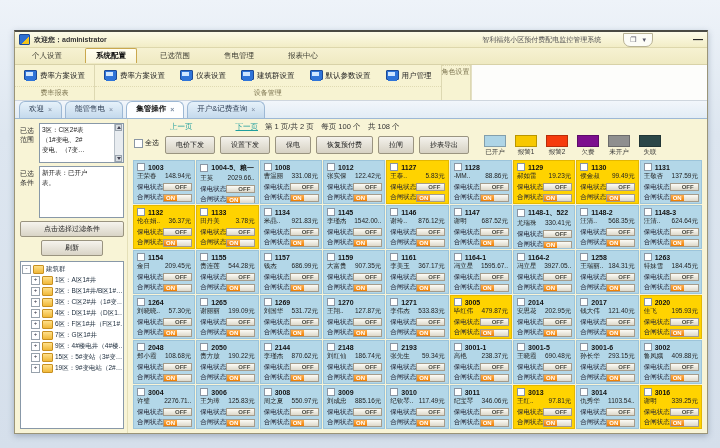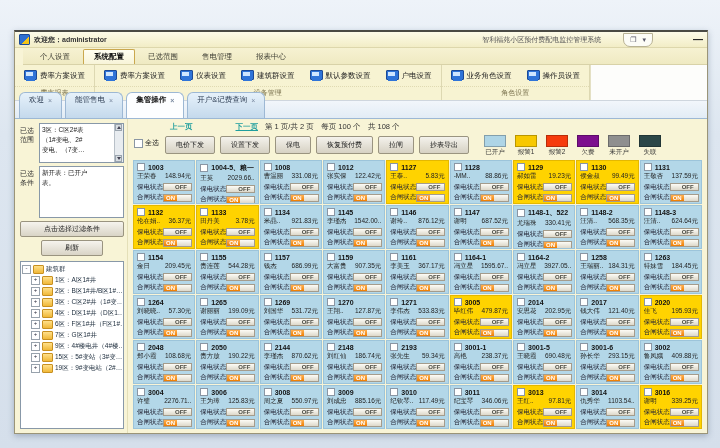--- a/index.html
+++ b/index.html
@@ -21,22 +21,22 @@
     padding:0 4px;gap:4px;}
   .appicon{width:9px;height:9px;background:linear-gradient(135deg,#2f6fd0 60%,#f5c518 60%);
     border:1px solid #1c4a96;border-radius:1px;}
   .welcome{font-size:7px;color:#333;font-weight:bold;}
   .win-title{font-size:7px;color:#555;margin-left:auto;letter-spacing:0;}
   .ctrl-pill{margin-left:18px;margin-right:36px;background:#fcfcf6;border:1px solid #b8b294;
     border-radius:0 0 7px 7px;padding:0 6px;display:flex;gap:6px;height:12px;align-items:center;}
   .ctrl-glyph{font-size:7px;color:#556;line-height:1;cursor:default;}
   .min-btn{font-size:10px;font-weight:bold;color:#222;line-height:6px;}
   
-  .menubar{height:16px;flex:0 0 16px;display:flex;align-items:center;
-    background:linear-gradient(#f6f2d2,#efeac2);border-bottom:1px solid #d8d2a8;padding:0 6px;gap:2px;margin-left:8px;}
+  .menubar{height:16px;flex:0 0 16px;display:flex;align-items:flex-start;
+    background:linear-gradient(#f6f2d2,#efeac2);border-bottom:1px solid #d8d2a8;padding:0 6px;gap:12px;}
   .mtab{font-size:7.5px;color:#3a3a30;padding:2px 10px 2px;border:1px solid transparent;border-bottom:none;}
   .mtab.active{background:linear-gradient(#fffef2,#f8f4d8);border-color:#caa84e;
     border-radius:2px 2px 0 0;font-weight:bold;color:#111;}
   
   .ribbon{height:35px;flex:0 0 35px;display:flex;background:#fbfaf2;border-bottom:1px solid #cfd6de;}
   .rgroup{display:flex;flex-direction:column;background:#f7f3d2;border-right:1px solid #ddd8b2;}
   .rbtns{flex:1;display:flex;align-items:center;padding:1px 5px;gap:7px;}
   .rbtn{display:flex;align-items:flex-end;gap:3px;padding:2px 3px;border:1px solid transparent;border-radius:2px;}
   .mon{width:13px;height:11px;position:relative;flex:0 0 13px;}
   .mon .scr{position:absolute;left:0;top:0;width:11px;height:8px;background:#2f74d8;
@@ -44,21 +44,21 @@
   .mon .scr i{position:absolute;left:1px;top:1px;width:7px;height:4px;background:#cfe6ff;display:block;}
   .mon .base{position:absolute;left:2px;bottom:0;width:9px;height:2px;background:#2f74d8;}
   .rlabel{font-size:7.5px;color:#222;white-space:nowrap;}
   .rgname{font-size:7px;color:#7c7450;text-align:center;padding:1px 0 2px;border-top:1px dotted #e0dab2;}
   .ribbon-spacer{flex:1;background:#fdfdfb;border-left:1px solid #e4e0c4;}
   
   .doctabs{height:17px;flex:0 0 17px;background:linear-gradient(#f2f6fb,#e2ecf5);
     border-bottom:1px solid #9db8d4;display:flex;align-items:flex-end;padding:0 4px;gap:3px;}
   .dtab{display:flex;align-items:center;gap:4px;font-size:7.5px;color:#2a3a50;
     background:linear-gradient(#e6f1fa,#c4d9ec);border:1px solid #9db8d4;border-bottom:none;
-    border-radius:6px 6px 0 0;padding:2px 9px 13px;}
+    border-radius:6px 6px 0 0;padding:2px 9px 4px;}
   .dtab.active{background:#fdfeff;font-weight:bold;color:#111;text-align:center;}
   .dclose{font-size:7px;color:#7a8aa0;line-height:1;}
   
   .content{flex:1;display:flex;min-height:0;background:#f8f4d6;}
   
   .leftpanel{width:104px;flex:0 0 104px;padding:4px 3px 4px 5px;display:flex;flex-direction:column;gap:3px;border-right:1px solid #e4dfb8;}
   .frow{display:flex;gap:3px;}
   .flab{width:16px;font-size:7px;color:#333;line-height:1.25;padding-top:4px;}
   .listbox{flex:1;background:#fff;border:1px solid #8898a8;position:relative;
     font-size:6.5px;color:#222;line-height:1.5;padding:1px 9px 1px 2px;overflow:hidden;}
@@ -79,21 +79,21 @@
   .titem{display:flex;align-items:center;gap:2px;padding:1px 0;white-space:nowrap;}
   .titem.child{padding-left:9px;}
   .exp{width:7px;height:7px;flex:0 0 7px;background:#fff;border:1px solid #98a2ac;
     font-size:6px;line-height:5px;text-align:center;color:#334;}
   .fold{width:9px;height:7px;flex:0 0 9px;background:linear-gradient(#ffe08a,#f0b838);
     border:1px solid #c89020;border-radius:1px;}
   .tl{overflow:hidden;text-overflow:clip;}
   
   .mainpanel{flex:1;display:flex;flex-direction:column;min-width:0;padding:2px 4px 0 4px;}
   .pager{font-size:7.5px;color:#333;padding:1px 0 2px 38px;display:flex;gap:7px;align-items:center;}
-  .plink{color:#1f9e9e;font-weight:bold;}
+  .plink{color:#1f9e9e;font-weight:normal;}
   .plink.next{text-decoration:underline;margin-left:36px;}
   .toolrow{display:flex;align-items:flex-start;gap:6px;padding:1px 2px 2px;}
   .selwrap{display:flex;align-items:center;gap:2px;font-size:7px;color:#222;padding-top:3px;}
   .cbx{width:7px;height:7px;background:#fff;border:1px solid #8a96a4;display:inline-block;}
   .tbtns{display:flex;gap:5px;padding-top:1px;}
   .tb{background:linear-gradient(#f4f2ec,#d6d1c3);border:1px solid #9a9480;border-radius:2px;
     font-size:7px;color:#222;padding:3px 10px;font-family:inherit;white-space:nowrap;}
   .legend{margin-left:auto;margin-right:40px;display:flex;gap:9px;}
   .lg{display:flex;flex-direction:column;align-items:center;gap:1px;}
   .sw{width:20px;height:10px;border:1px solid rgba(0,0,0,.25);display:block;}
@@ -195,46 +195,26 @@
             </span>
           <span class="rlabel">默认参数设置</span>
         </span>
         <span class="rbtn">
           <span class="mon">
               <span class="scr">
                 <i></i>
               </span>
               <span class="base"></span>
             </span>
-          <span class="rlabel">户电设置</span>
+          <span class="rlabel">用户管理</span>
         </span>
       </div>
       <div class="rgname">设备管理</div>
     </div>
     <div class="rgroup">
-      <div class="rbtns">
-        <span class="rbtn">
-          <span class="mon">
-              <span class="scr">
-                <i></i>
-              </span>
-              <span class="base"></span>
-            </span>
-          <span class="rlabel">业务角色设置</span>
-        </span>
-        <span class="rbtn">
-          <span class="mon">
-              <span class="scr">
-                <i></i>
-              </span>
-              <span class="base"></span>
-            </span>
-          <span class="rlabel">操作员设置</span>
-        </span>
-      </div>
       <div class="rgname">角色设置</div>
     </div>
     <div class="ribbon-spacer"></div>
   </div>
 
   <div class="doctabs">
     <span class="dtab">
       <span>欢迎</span>
       <span class="dclose">×</span>
     </span>

